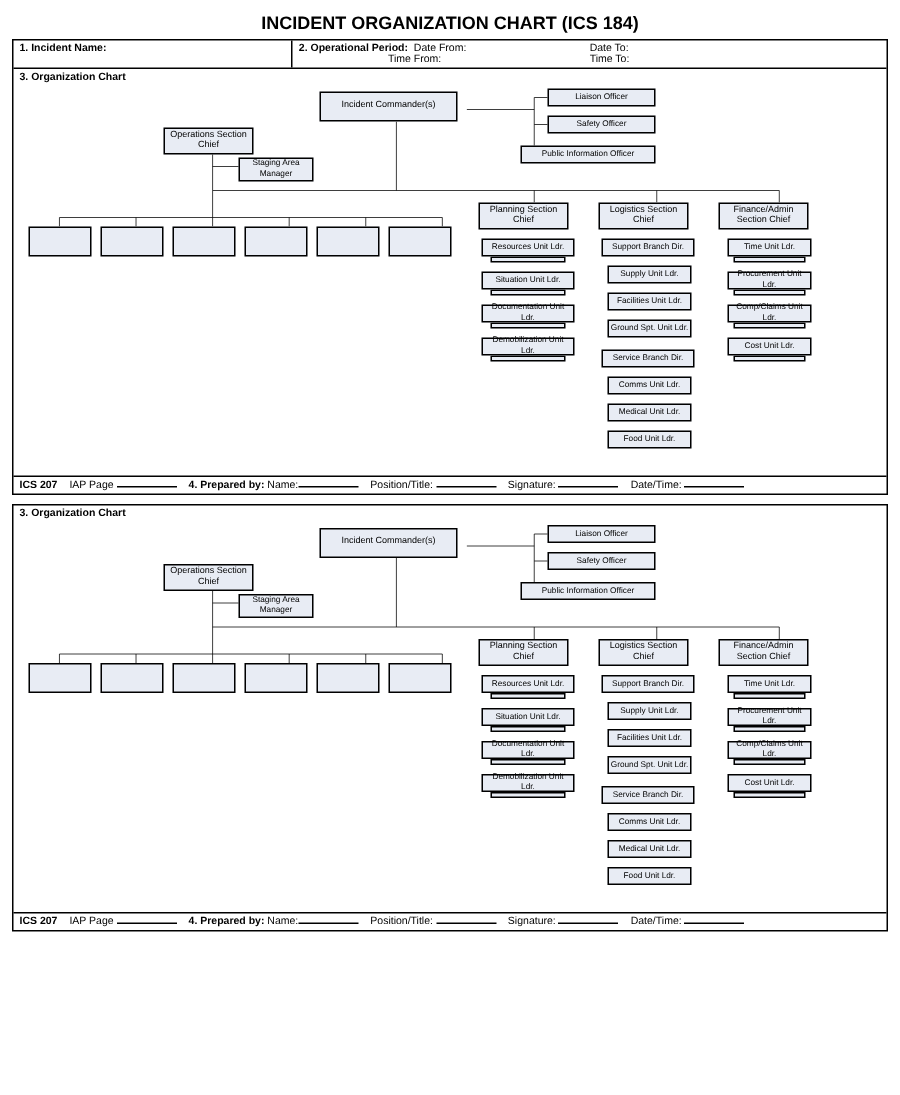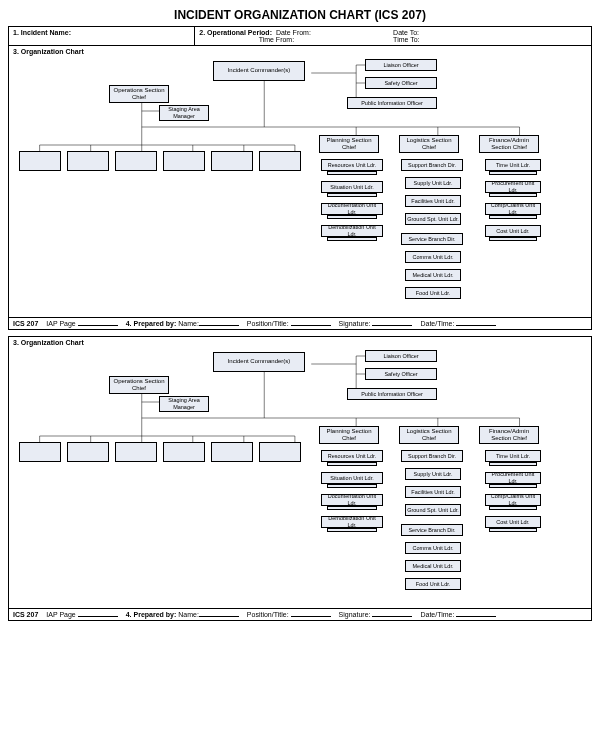--- a/index.html
+++ b/index.html
@@ -76,21 +76,21 @@
     top: 0; left: 0;
     width: 100%;
     height: 100%;
     pointer-events: none;
   }
   svg.connectors line { stroke: #000; stroke-width: 0.5; }
 </style>
 </head>
 <body>
 
-<div class="title">INCIDENT ORGANIZATION CHART (ICS 207)</div>
+<div class="title">INCIDENT ORGANIZATION CHART (ICS 184)</div>
 
 <div class="form-section">
   <div class="header-row">
     <div class="header-cell hc1">
       <b>1. Incident Name:</b>
     </div>
     <div class="header-cell hc2">
       <div class="hc2a">
         <b>2. Operational Period:</b>
         &nbsp;<span>Date From:</span><br>

